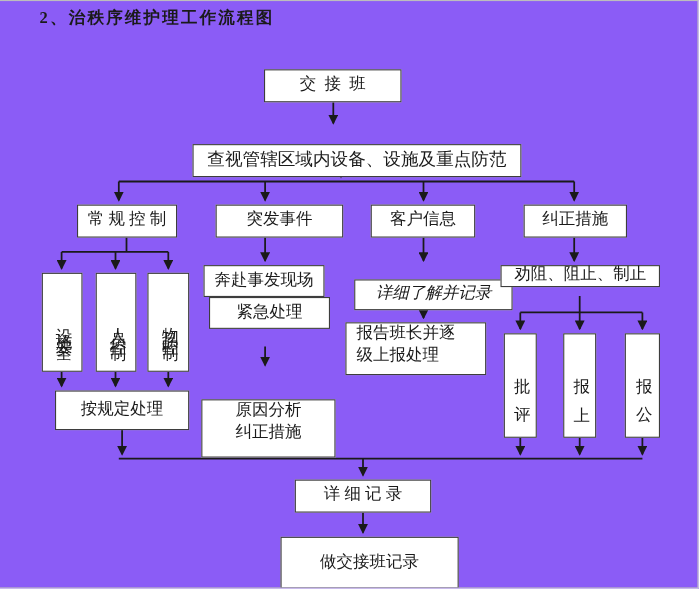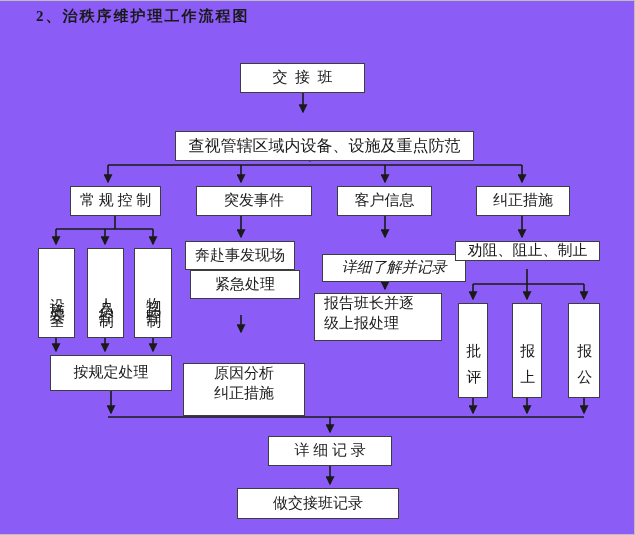--- a/index.html
+++ b/index.html
@@ -42,21 +42,21 @@
   .n-rush     {left:185px;top:240px;width:110px;height:29px;}
   .n-urgent   {left:190px;top:269px;width:110px;height:29px;}
   .n-cause    {left:183px;top:335px;width:122px;height:53px;margin-top:27px;}
   .n-recinfo  {left:322px;top:253px;width:144px;height:28px;font-style:italic;}
   .n-report   {left:314px;top:292px;width:128px;height:48px;}
   .n-dissuade {left:455px;top:240px;width:145px;height:20px;}
   .n-crit     {left:458px;top:302px;width:30px; height:95px;}
   .n-repup    {left:512px;top:302px;width:30px; height:95px;}
   .n-reppub   {left:568px;top:302px;width:32px; height:95px;}
   .n-detail   {left:268px;top:435px;width:124px;height:30px;}
-  .n-handover {left:237px;top:487px;width:162px;height:31px;}
+  .n-handover {left:255px;top:487px;width:162px;height:47px;}
 </style>
 </head>
 <body>
 
 <div class="page">
 
   <div class="title">2、治秩序维护理工作流程图</div>
 
   <svg class="wires" width="635" height="535" viewBox="0 0 635 535">
     <defs>

